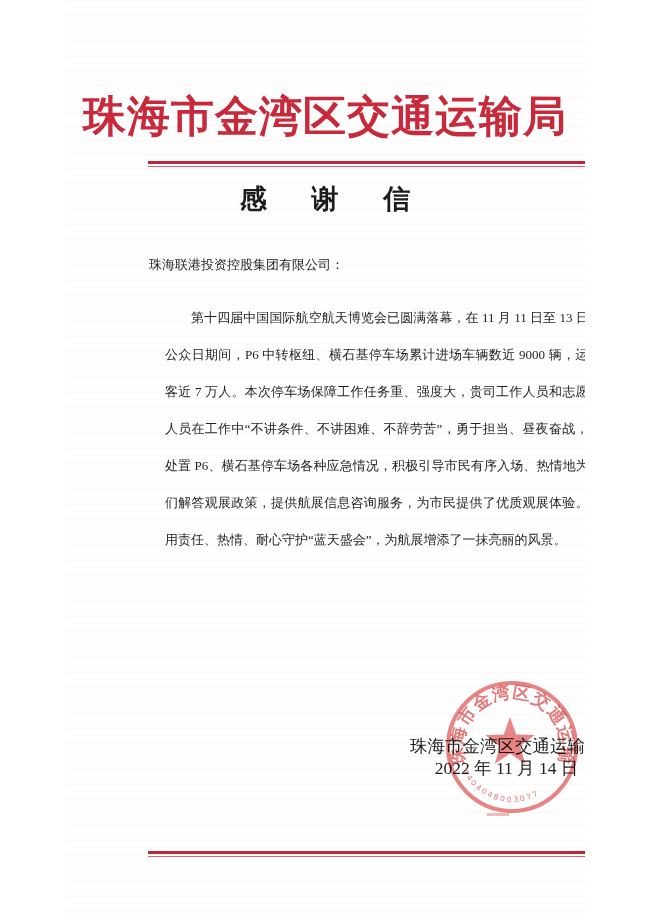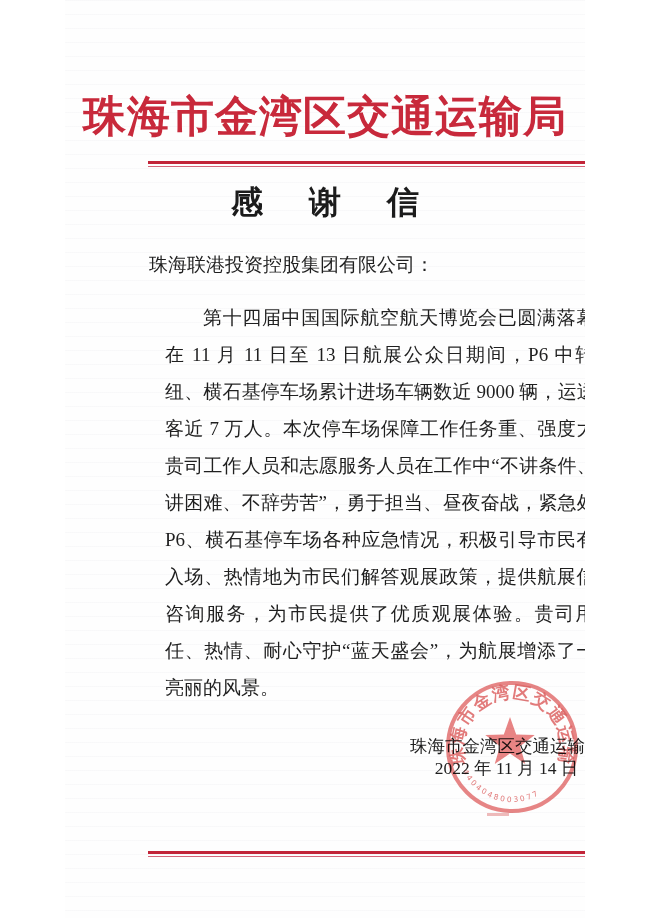--- a/index.html
+++ b/index.html
@@ -51,35 +51,35 @@
   }
   .rule-header { top: 161px; width: 477px; }
   .rule-footer { top: 851px; width: 490px; }
 
   .letter-title {
     position: absolute;
     top: 181px;
     left: 0;
     width: 100%;
     text-align: center;
-    font-size: 32px;
+    font-size: 27px;
     font-weight: bold;
     color: #1c1c1c;
     letter-spacing: 19px;
     text-indent: 19px; 
     white-space: nowrap;
   }
 
   
   .body-text {
     position: absolute;
     top: 246px;
     left: 84px;
     width: 482px;
-    font-size: 19px;
+    font-size: 13px;
     line-height: 37px;
     color: #1f1f1f;
     text-align: justify;
   }
   .body-text .salutation {
     text-indent: 0;
   }
   .body-text p {
     margin: 16px;
     text-indent: 2em;

